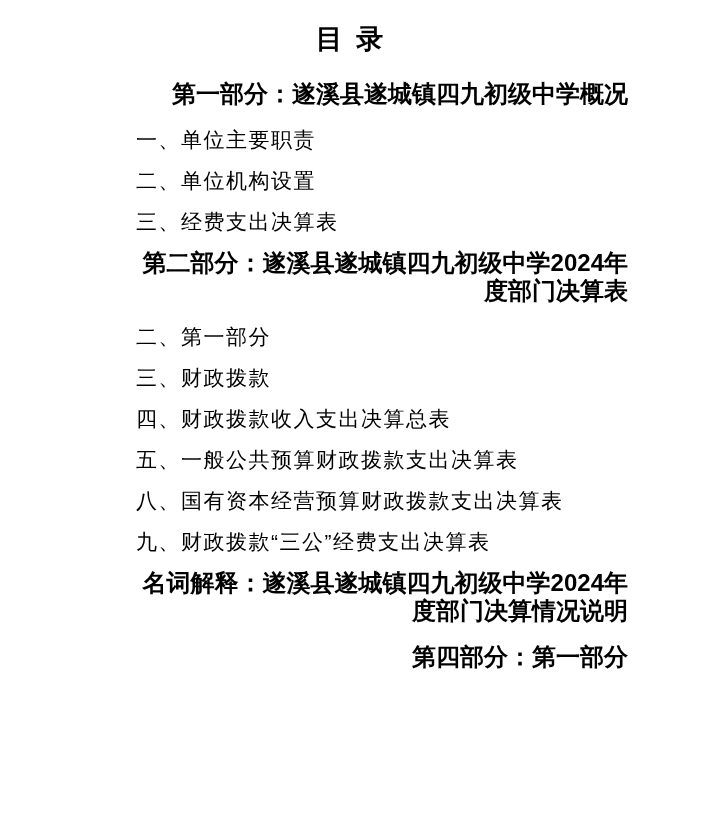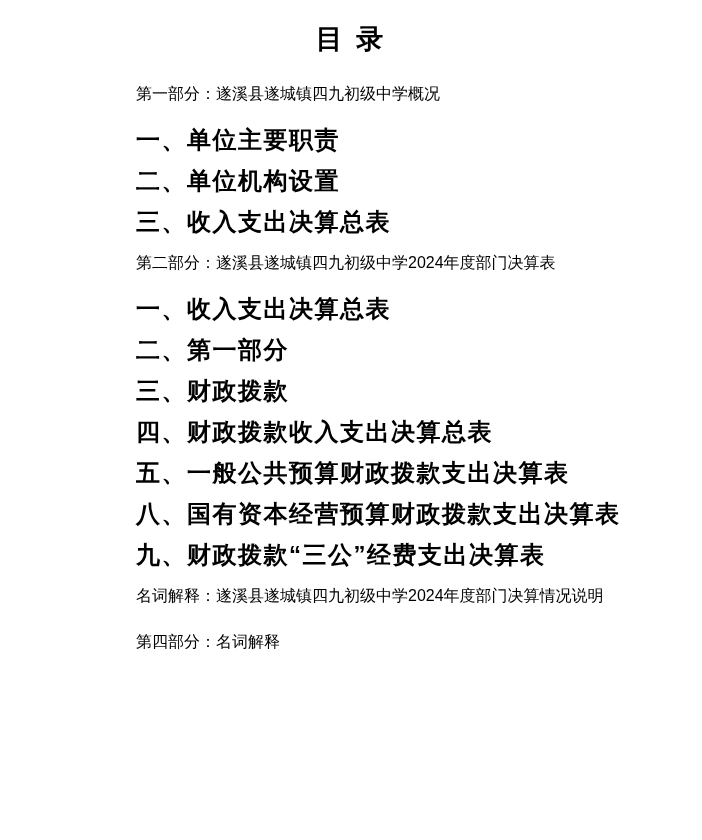--- a/index.html
+++ b/index.html
@@ -32,45 +32,45 @@
   }
   .toc p {
     margin: 0;
     padding: 0;
     text-indent: 52px;
     line-height: 28px;
     word-break: break-all;
     overflow-wrap: anywhere;
   }
   .toc p.heading {
-    font-size: 16px;
-    font-weight: normal;
+    font-size: 24px;
+    font-weight: bold;
     margin-bottom: 18px;
+    text-align: right;
   }
   .toc p.item {
-    font-size: 24px;
-    font-weight: bold;
+    font-size: 21px;
+    font-weight: normal;
     letter-spacing: 1.5px;
     margin-bottom: 13px;
   }
 </style>
 </head>
 <body>
 
 <div class="page">
   <h1 class="doc-title">目 录</h1>
   <div class="toc">
     <p class="heading">第一部分：遂溪县遂城镇四九初级中学概况</p>
     <p class="item">一、单位主要职责</p>
     <p class="item">二、单位机构设置</p>
-    <p class="item">三、收入支出决算总表</p>
+    <p class="item">三、经费支出决算表</p>
     <p class="heading">第二部分：遂溪县遂城镇四九初级中学2024年度部门决算表</p>
-    <p class="item">一、收入支出决算总表</p>
     <p class="item">二、第一部分</p>
     <p class="item">三、财政拨款</p>
     <p class="item">四、财政拨款收入支出决算总表</p>
     <p class="item">五、一般公共预算财政拨款支出决算表</p>
     <p class="item">八、国有资本经营预算财政拨款支出决算表</p>
     <p class="item">九、财政拨款“三公”经费支出决算表</p>
     <p class="heading">名词解释：遂溪县遂城镇四九初级中学2024年度部门决算情况说明</p>
-    <p class="heading">第四部分：名词解释</p>
+    <p class="heading">第四部分：第一部分</p>
   </div>
 </div>
 
 </body></html>

